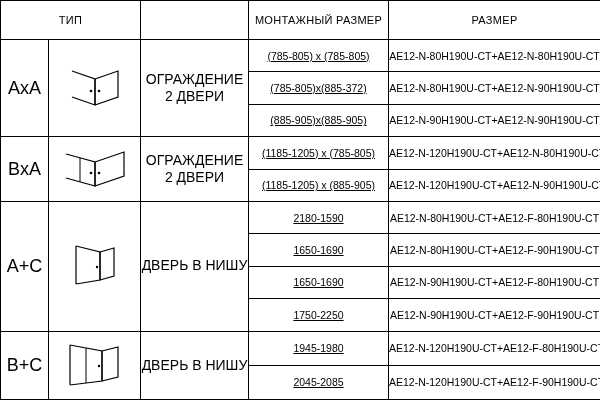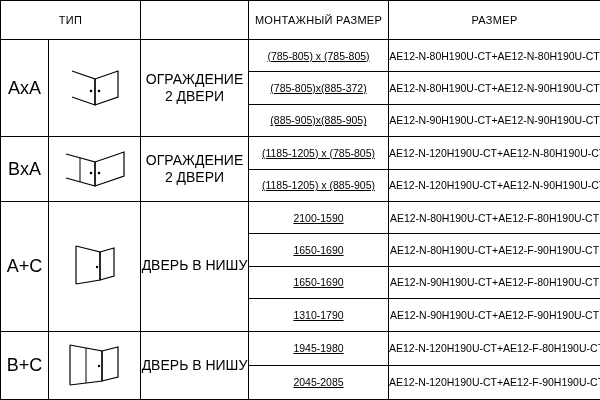--- a/index.html
+++ b/index.html
@@ -151,33 +151,33 @@
             <svg width="58" height="52" viewBox="0 0 58 52">
               <polyline points="10,6 10,44" fill="none" stroke="#000" stroke-width="1.2"></polyline>
               <polyline points="10,6 34,12 34,40 10,44" fill="none" stroke="#000" stroke-width="1.2"></polyline>
               <polyline points="34,12 48,8 48,36 34,40" fill="none" stroke="#000" stroke-width="1.2"></polyline>
               <line x1="34" y1="12" x2="34" y2="40" stroke="#000" stroke-width="1.2"></line>
               <circle cx="31" cy="27" r="1.2" fill="#000"></circle>
             </svg>
           </div>
         </td>
         <td class="name-cell" rowspan="4">ДВЕРЬ В НИШУ</td>
-        <td class="size-cell">2100-1590</td>
+        <td class="size-cell">2180-1590</td>
         <td class="art-cell">AE12-N-80H190U-CT+AE12-F-80H190U-CT</td>
       </tr>
       <tr>
         <td class="size-cell">1650-1690</td>
         <td class="art-cell">AE12-N-80H190U-CT+AE12-F-90H190U-CT</td>
       </tr>
       <tr>
         <td class="size-cell">1650-1690</td>
         <td class="art-cell">AE12-N-90H190U-CT+AE12-F-80H190U-CT</td>
       </tr>
       <tr>
-        <td class="size-cell">1310-1790</td>
+        <td class="size-cell">1750-2250</td>
         <td class="art-cell">AE12-N-90H190U-CT+AE12-F-90H190U-CT</td>
       </tr>
 
       <tr>
         <td class="type-cell" rowspan="2">В+С</td>
         <td rowspan="2">
           <div class="icon-wrap">
             <svg width="66" height="56" viewBox="0 0 66 56">
               <polyline points="8,8 8,48" fill="none" stroke="#000" stroke-width="1.2"></polyline>
               <polyline points="8,8 40,14 40,44 8,48" fill="none" stroke="#000" stroke-width="1.2"></polyline>

